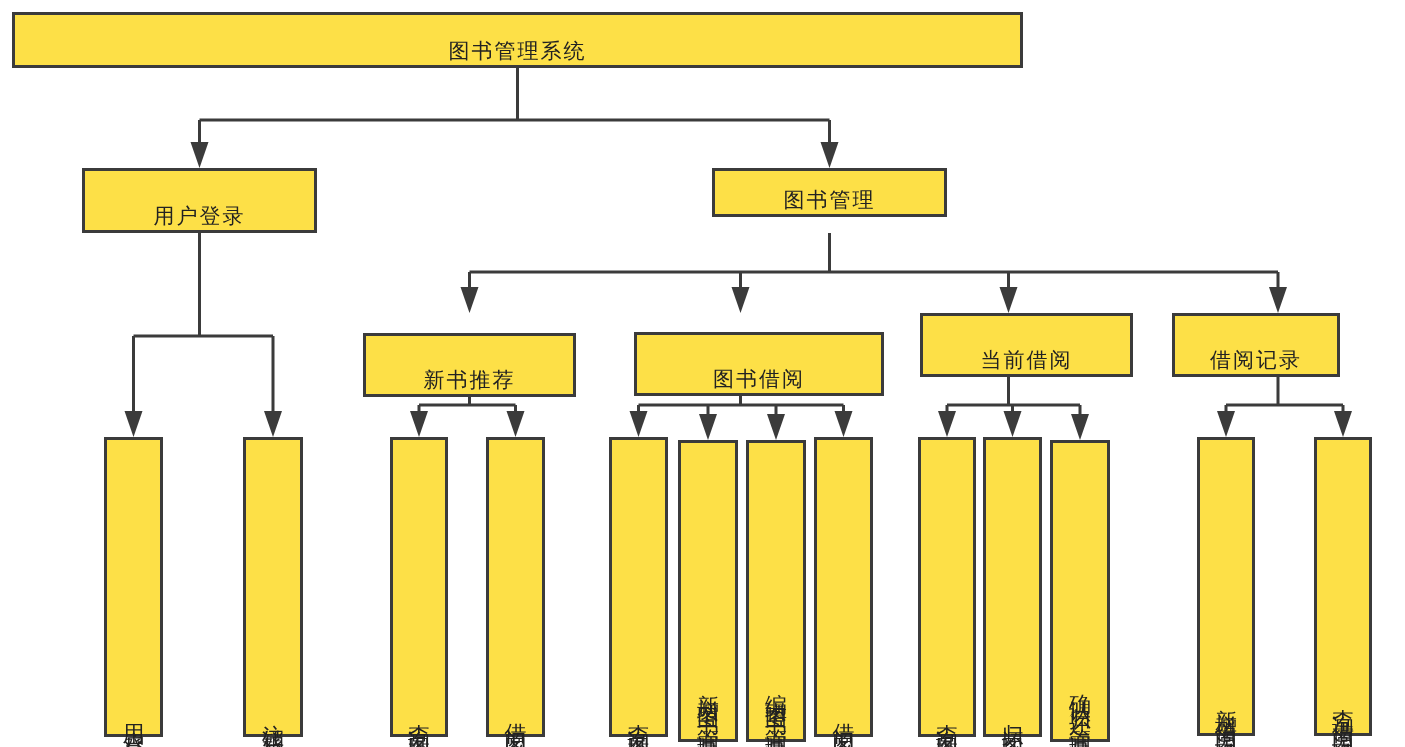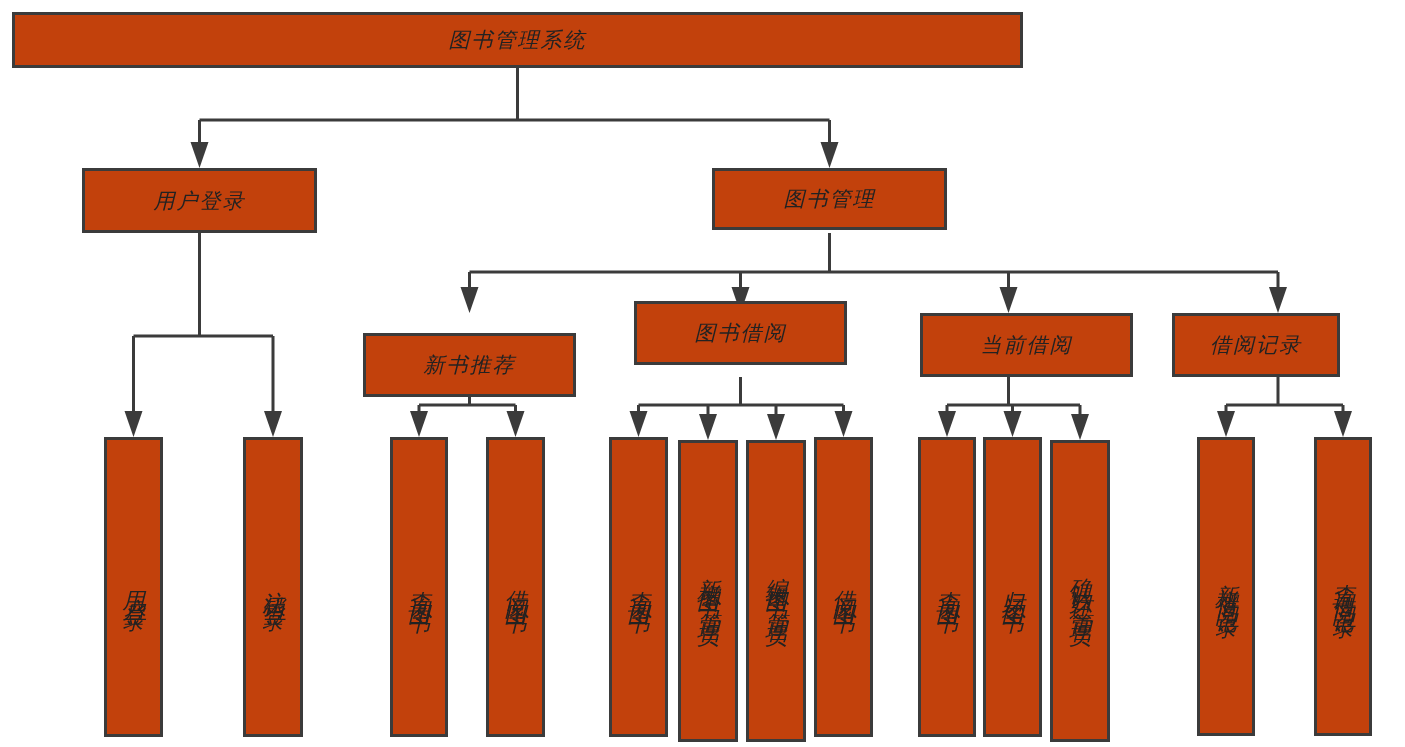--- a/index.html
+++ b/index.html
@@ -13,28 +13,27 @@
   }
   svg.connectors {
     position: absolute;
     left: 0; top: 0;
     width: 1405px; height: 747px;
     z-index: 1;
   }
   .node {
     position: absolute;
     box-sizing: border-box;
-    background: #c2410c;
+    background: #fde047;
     border: 3px solid #3b3b3b;
     display: flex;
-    align-items: center;
+    align-items: flex-end;
     justify-content: center;
     color: #222222;
     z-index: 2;
-    font-style: italic;
   }
   .node.h span {
     font-size: 21px;
     letter-spacing: 2px;
     white-space: nowrap;
   }
   .node.v span {
     writing-mode: vertical-rl;
     text-orientation: mixed;
     font-size: 22px;
@@ -98,28 +97,28 @@
     </g>
   </svg>
 
   <div class="node h" style="left:12px; top:12px; width:1011px; height:56px;">
     <span>图书管理系统</span>
   </div>
 
   <div class="node h" style="left:82px; top:168px; width:235px; height:65px;">
     <span>用户登录</span>
   </div>
-  <div class="node h" style="left:712px; top:168px; width:235px; height:62px;">
+  <div class="node h" style="left:712px; top:168px; width:235px; height:49px;">
     <span>图书管理</span>
   </div>
 
   <div class="node h" style="left:363px; top:313px; width:213px; height:64px;margin-top:20px;">
     <span>新书推荐</span>
   </div>
-  <div class="node h" style="left:634px; top:301px; width:213px; height:64px;">
+  <div class="node h" style="left:634px; top:332px; width:250px; height:64px;">
     <span>图书借阅</span>
   </div>
   <div class="node h" style="left:902px; top:313px; width:213px; height:64px;margin-left:18px;">
     <span>当前借阅</span>
   </div>
   <div class="node h" style="left:1172px; top:313px; width:168px; height:64px;">
     <span>借阅记录</span>
   </div>
 
   <div class="node v" style="left:104px; top:437px; width:59px; height:300px;">

